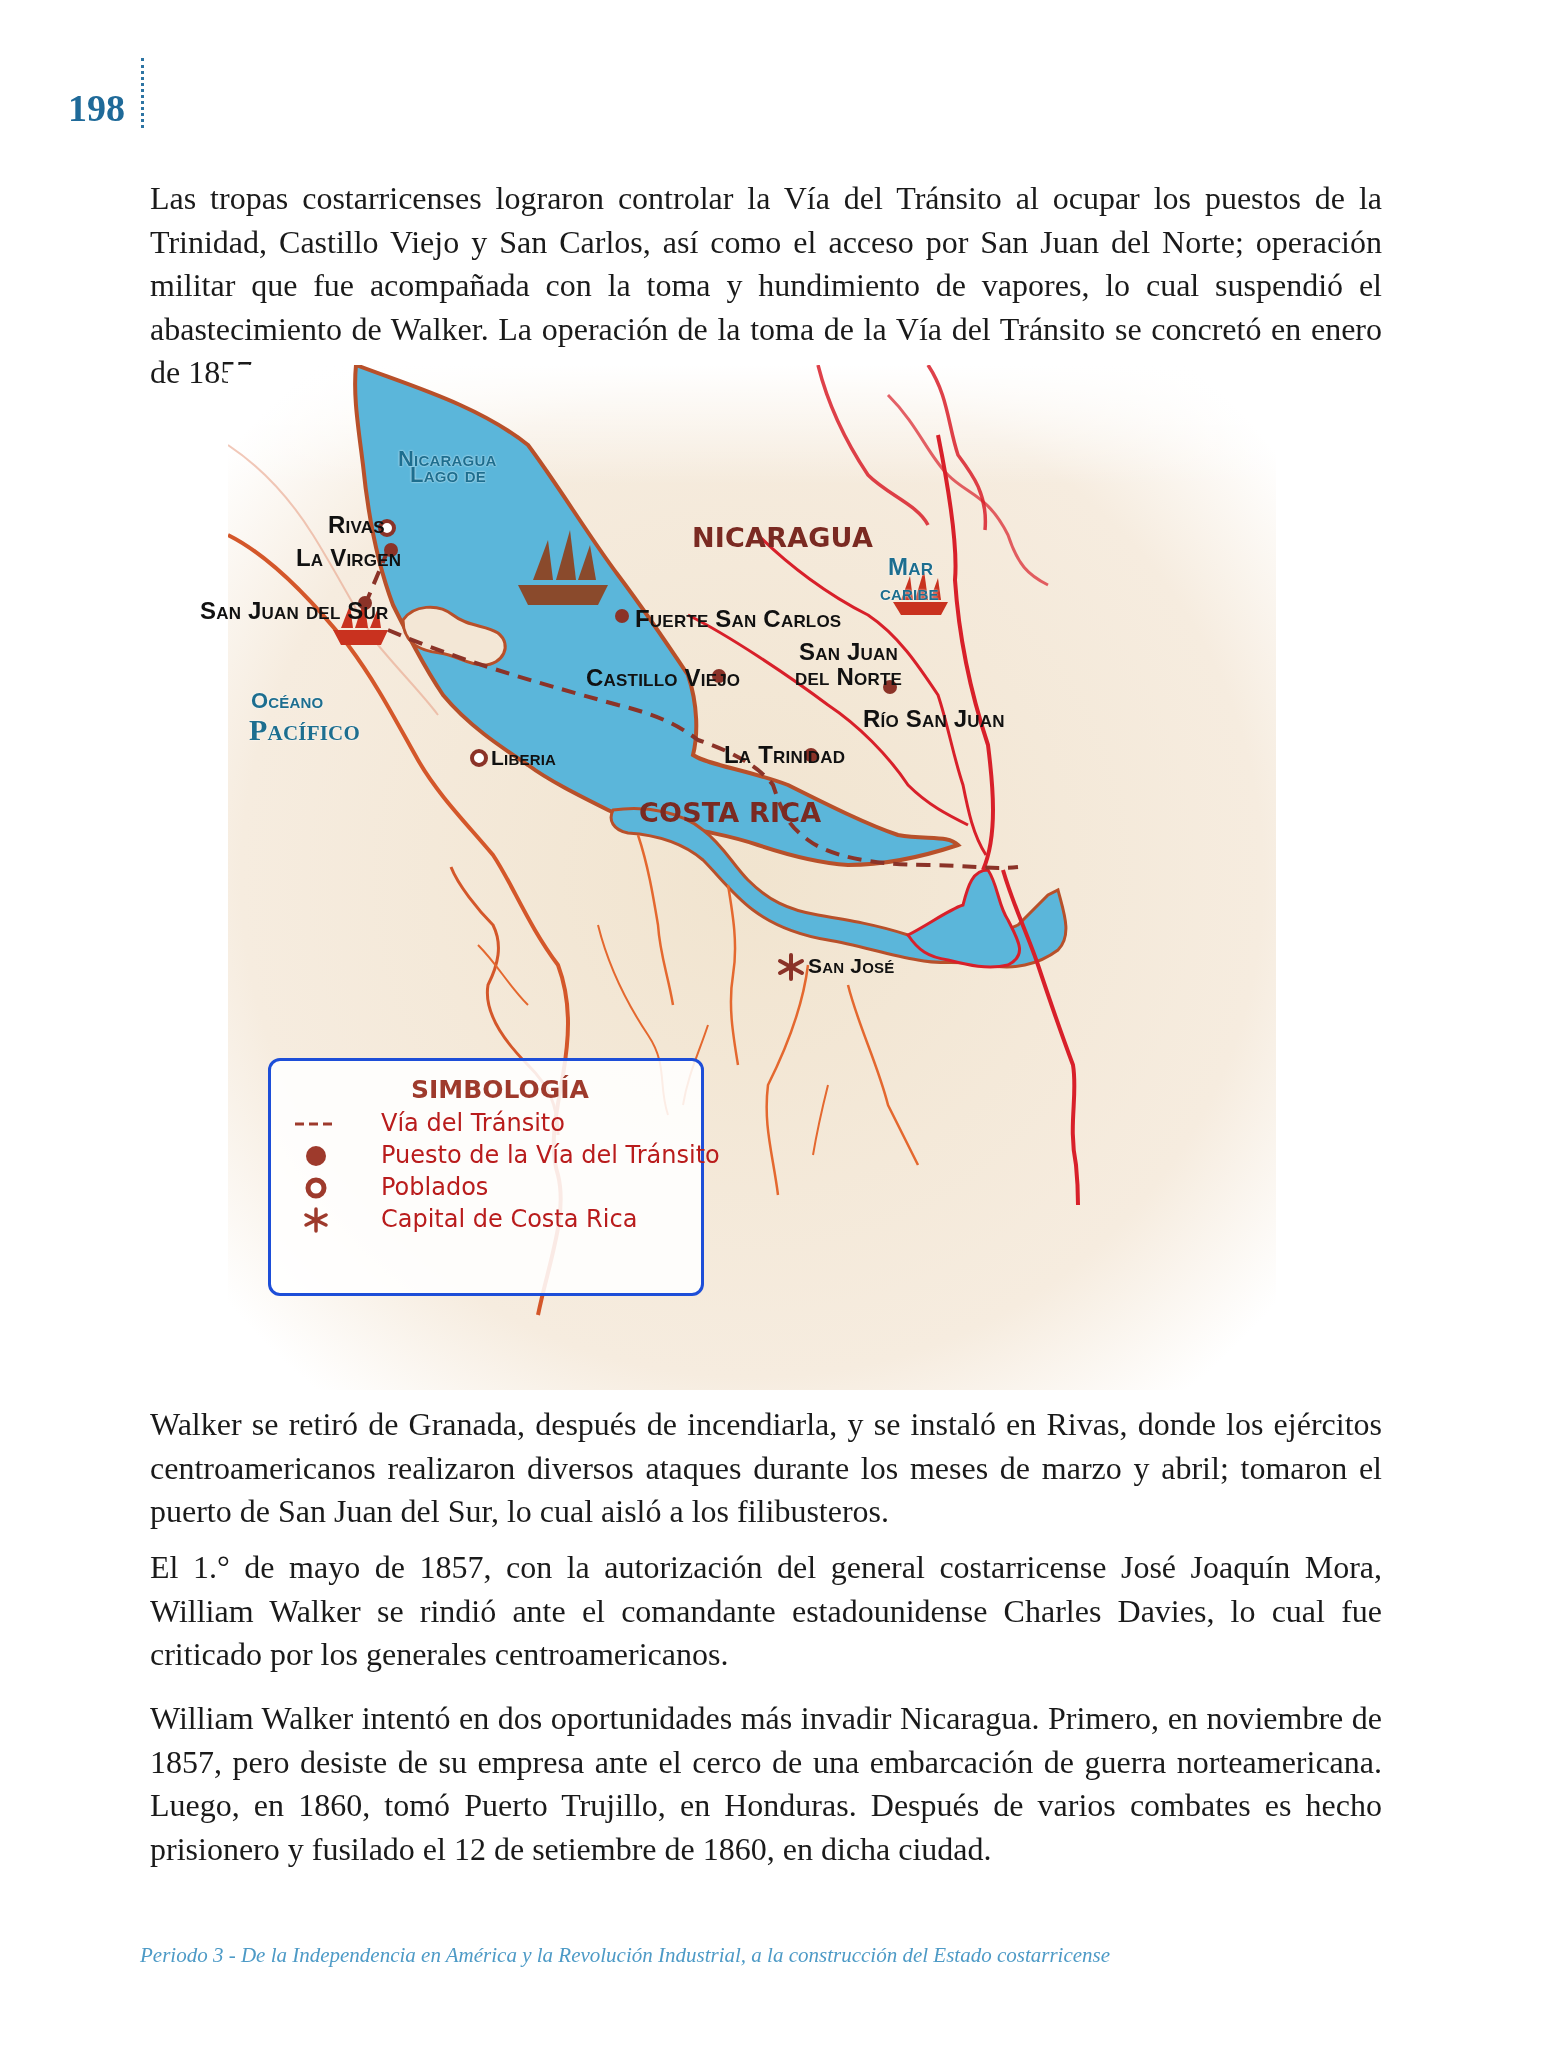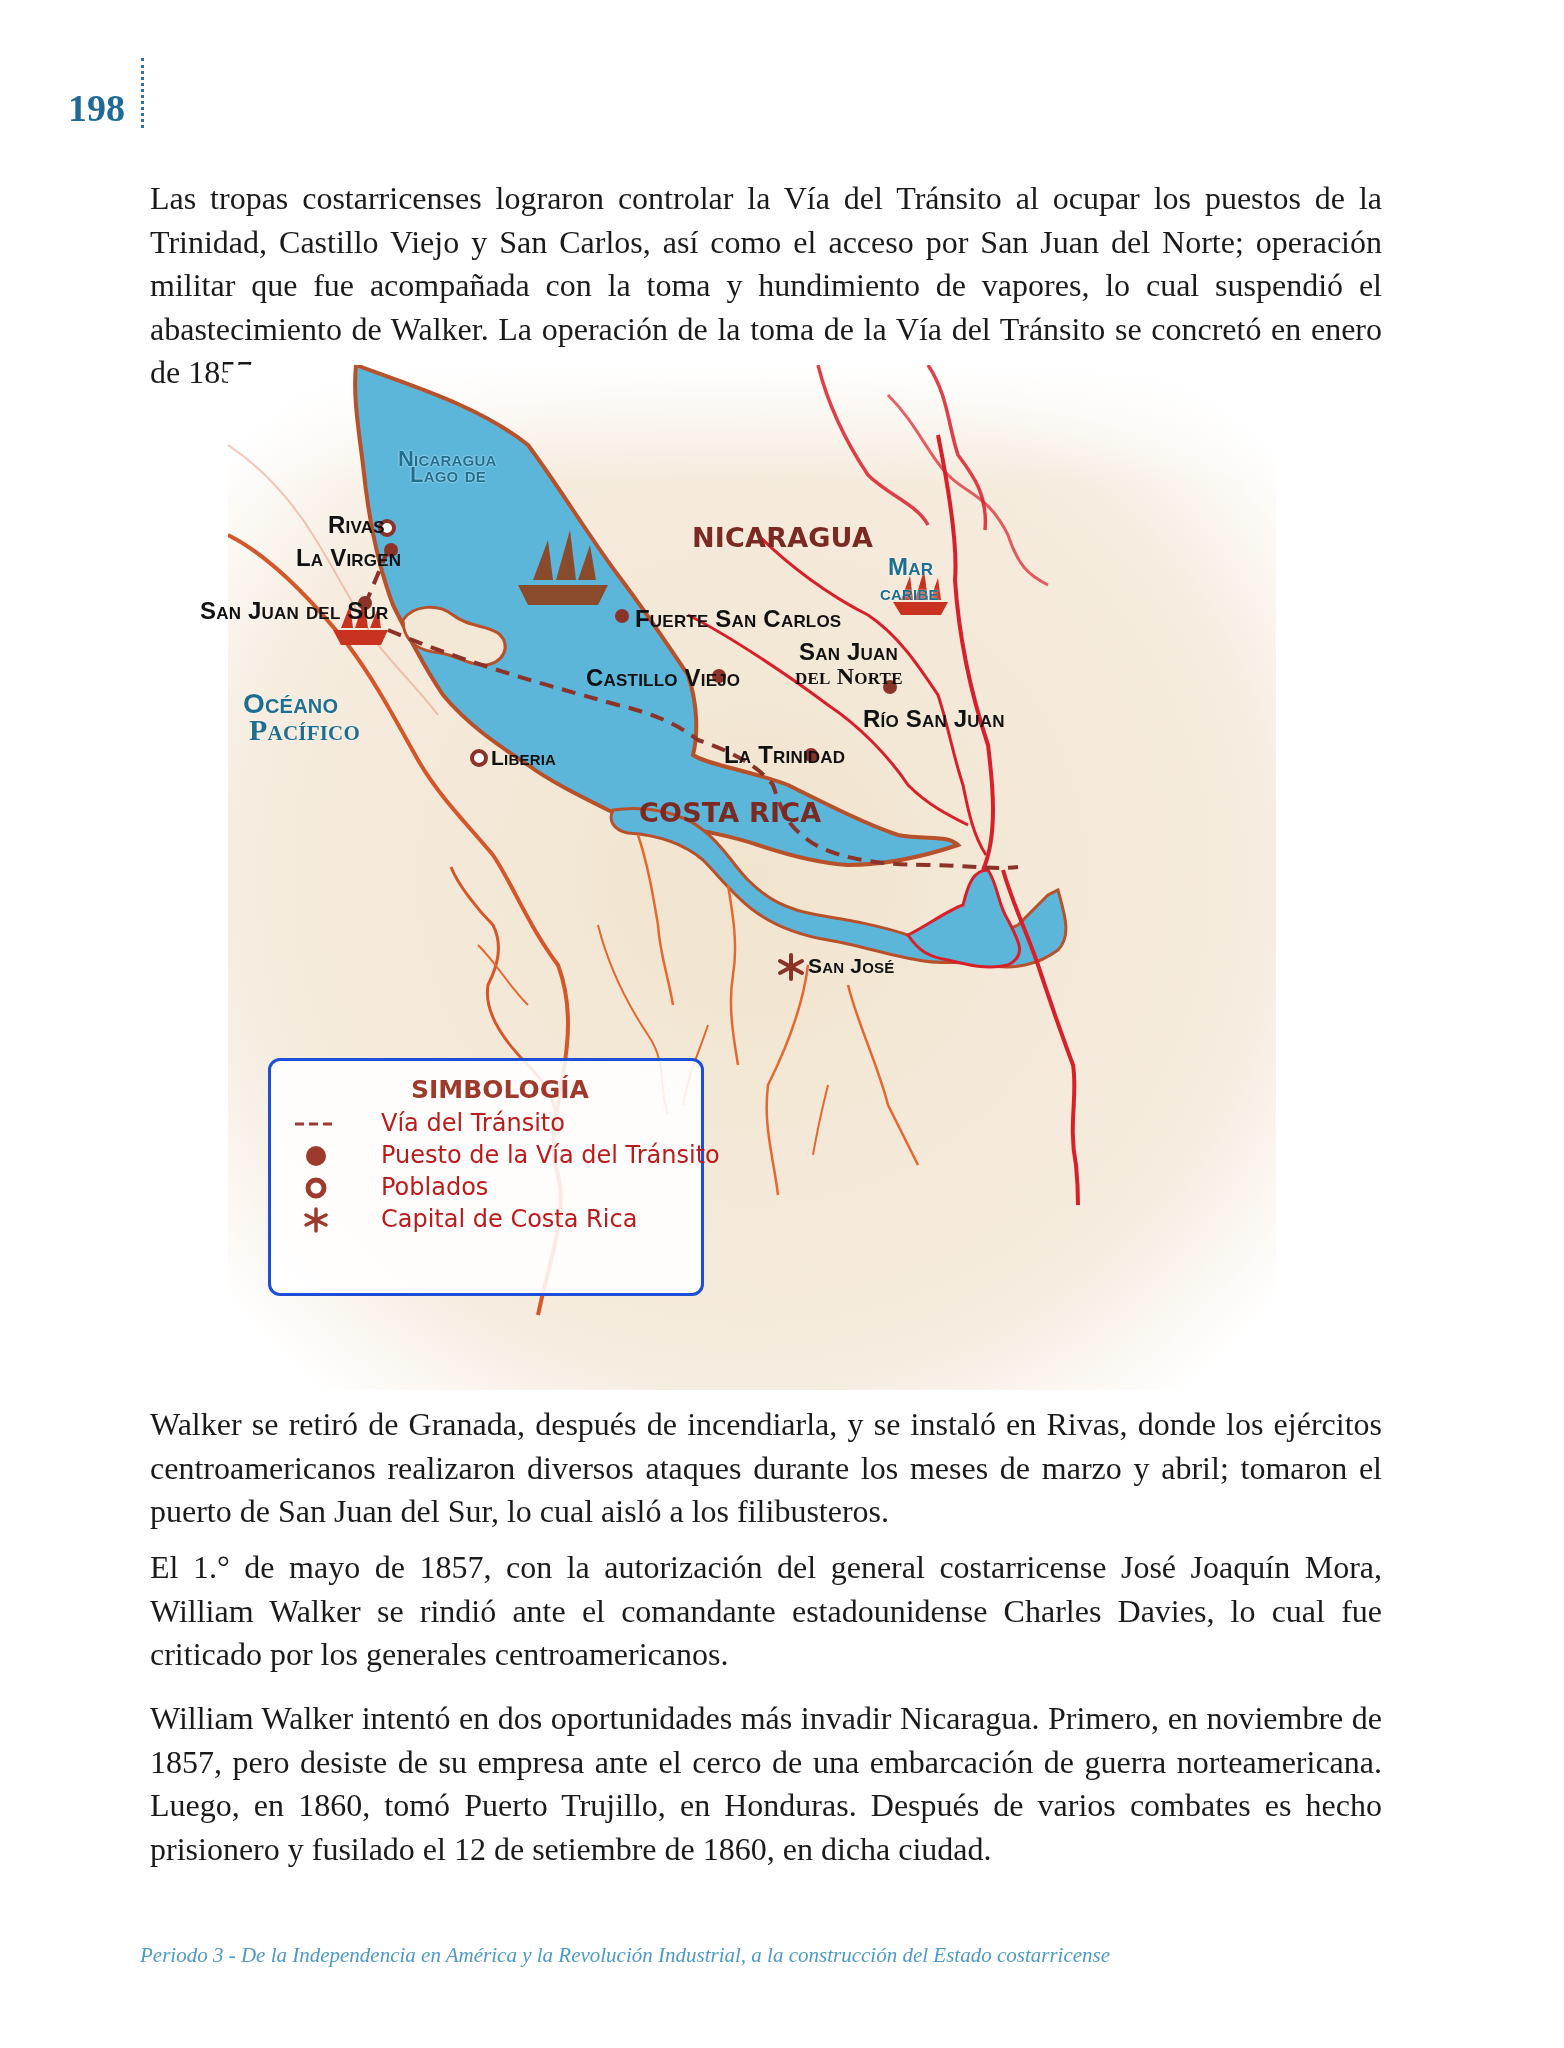--- a/index.html
+++ b/index.html
@@ -136,35 +136,35 @@
     <g transform="translate(563,602)" stroke="#8b3328" stroke-width="4" stroke-linecap="round">
       <line x1="0" y1="-12" x2="0" y2="12"></line>
         <line x1="-11" y1="-6" x2="11" y2="6"></line>
         <line x1="-11" y1="6" x2="11" y2="-6"></line>
     </g>
   </svg>
 </div>
 
 <div class="map-label water-label" style="left:410px;top:422px;font-size:22px;margin-top:40px;">Lago de</div>
 <div class="map-label water-label" style="left:398px;top:446px;font-size:22px;">Nicaragua</div>
-<div class="map-label water-label" style="left:243px;top:688px;font-size:28px;">Océano</div>
+<div class="map-label water-label" style="left:251px;top:688px;font-size:22px;">Océano</div>
 <div class="map-label water-label" style="left:249px;top:713px;font-size:30px;font-family:Liberation Serif, serif;">Pacífico</div>
 <div class="map-label water-label" style="left:888px;top:553px;font-size:24px;">Mar</div>
 <div class="map-label water-label" style="left:880px;top:580px;font-size:22px;">caribe</div>
 
 <div class="map-label country-label" style="left:692px;top:522px;">NICARAGUA</div>
 <div class="map-label country-label" style="left:639px;top:797px;">COSTA RICA</div>
 
 <div class="map-label" style="left:328px;top:511px;">Rivas</div>
 <div class="map-label" style="left:296px;top:544px;">La Virgen</div>
 <div class="map-label" style="left:200px;top:597px;">San Juan del Sur</div>
 <div class="map-label" style="left:635px;top:605px;">Fuerte San Carlos</div>
 <div class="map-label" style="left:586px;top:664px;">Castillo Viejo</div>
 <div class="map-label" style="left:799px;top:638px;">San Juan</div>
-<div class="map-label" style="left:795px;top:663px;font-family:Liberation Serif, serif;">del Norte</div>
+<div class="map-label" style="left:795px;top:663px;">del Norte</div>
 <div class="map-label" style="left:820px;top:705px;margin-left:43px;">Río San Juan</div>
 <div class="map-label" style="left:724px;top:741px;">La Trinidad</div>
 <div class="map-label" style="left:491px;top:746px;font-size:21px;">Liberia</div>
 <div class="map-label" style="left:808px;top:954px;font-size:21px;">San José</div>
 
 <div class="legend">
   <div class="legend-title">SIMBOLOGÍA</div>
   <div class="legend-row" style="top:44px;">
     <svg class="legend-symbol" viewBox="0 0 42 30">
         <line x1="0" y1="15" x2="42" y2="15" stroke="#9e3a2c" stroke-width="3" stroke-dasharray="9 5"></line>

